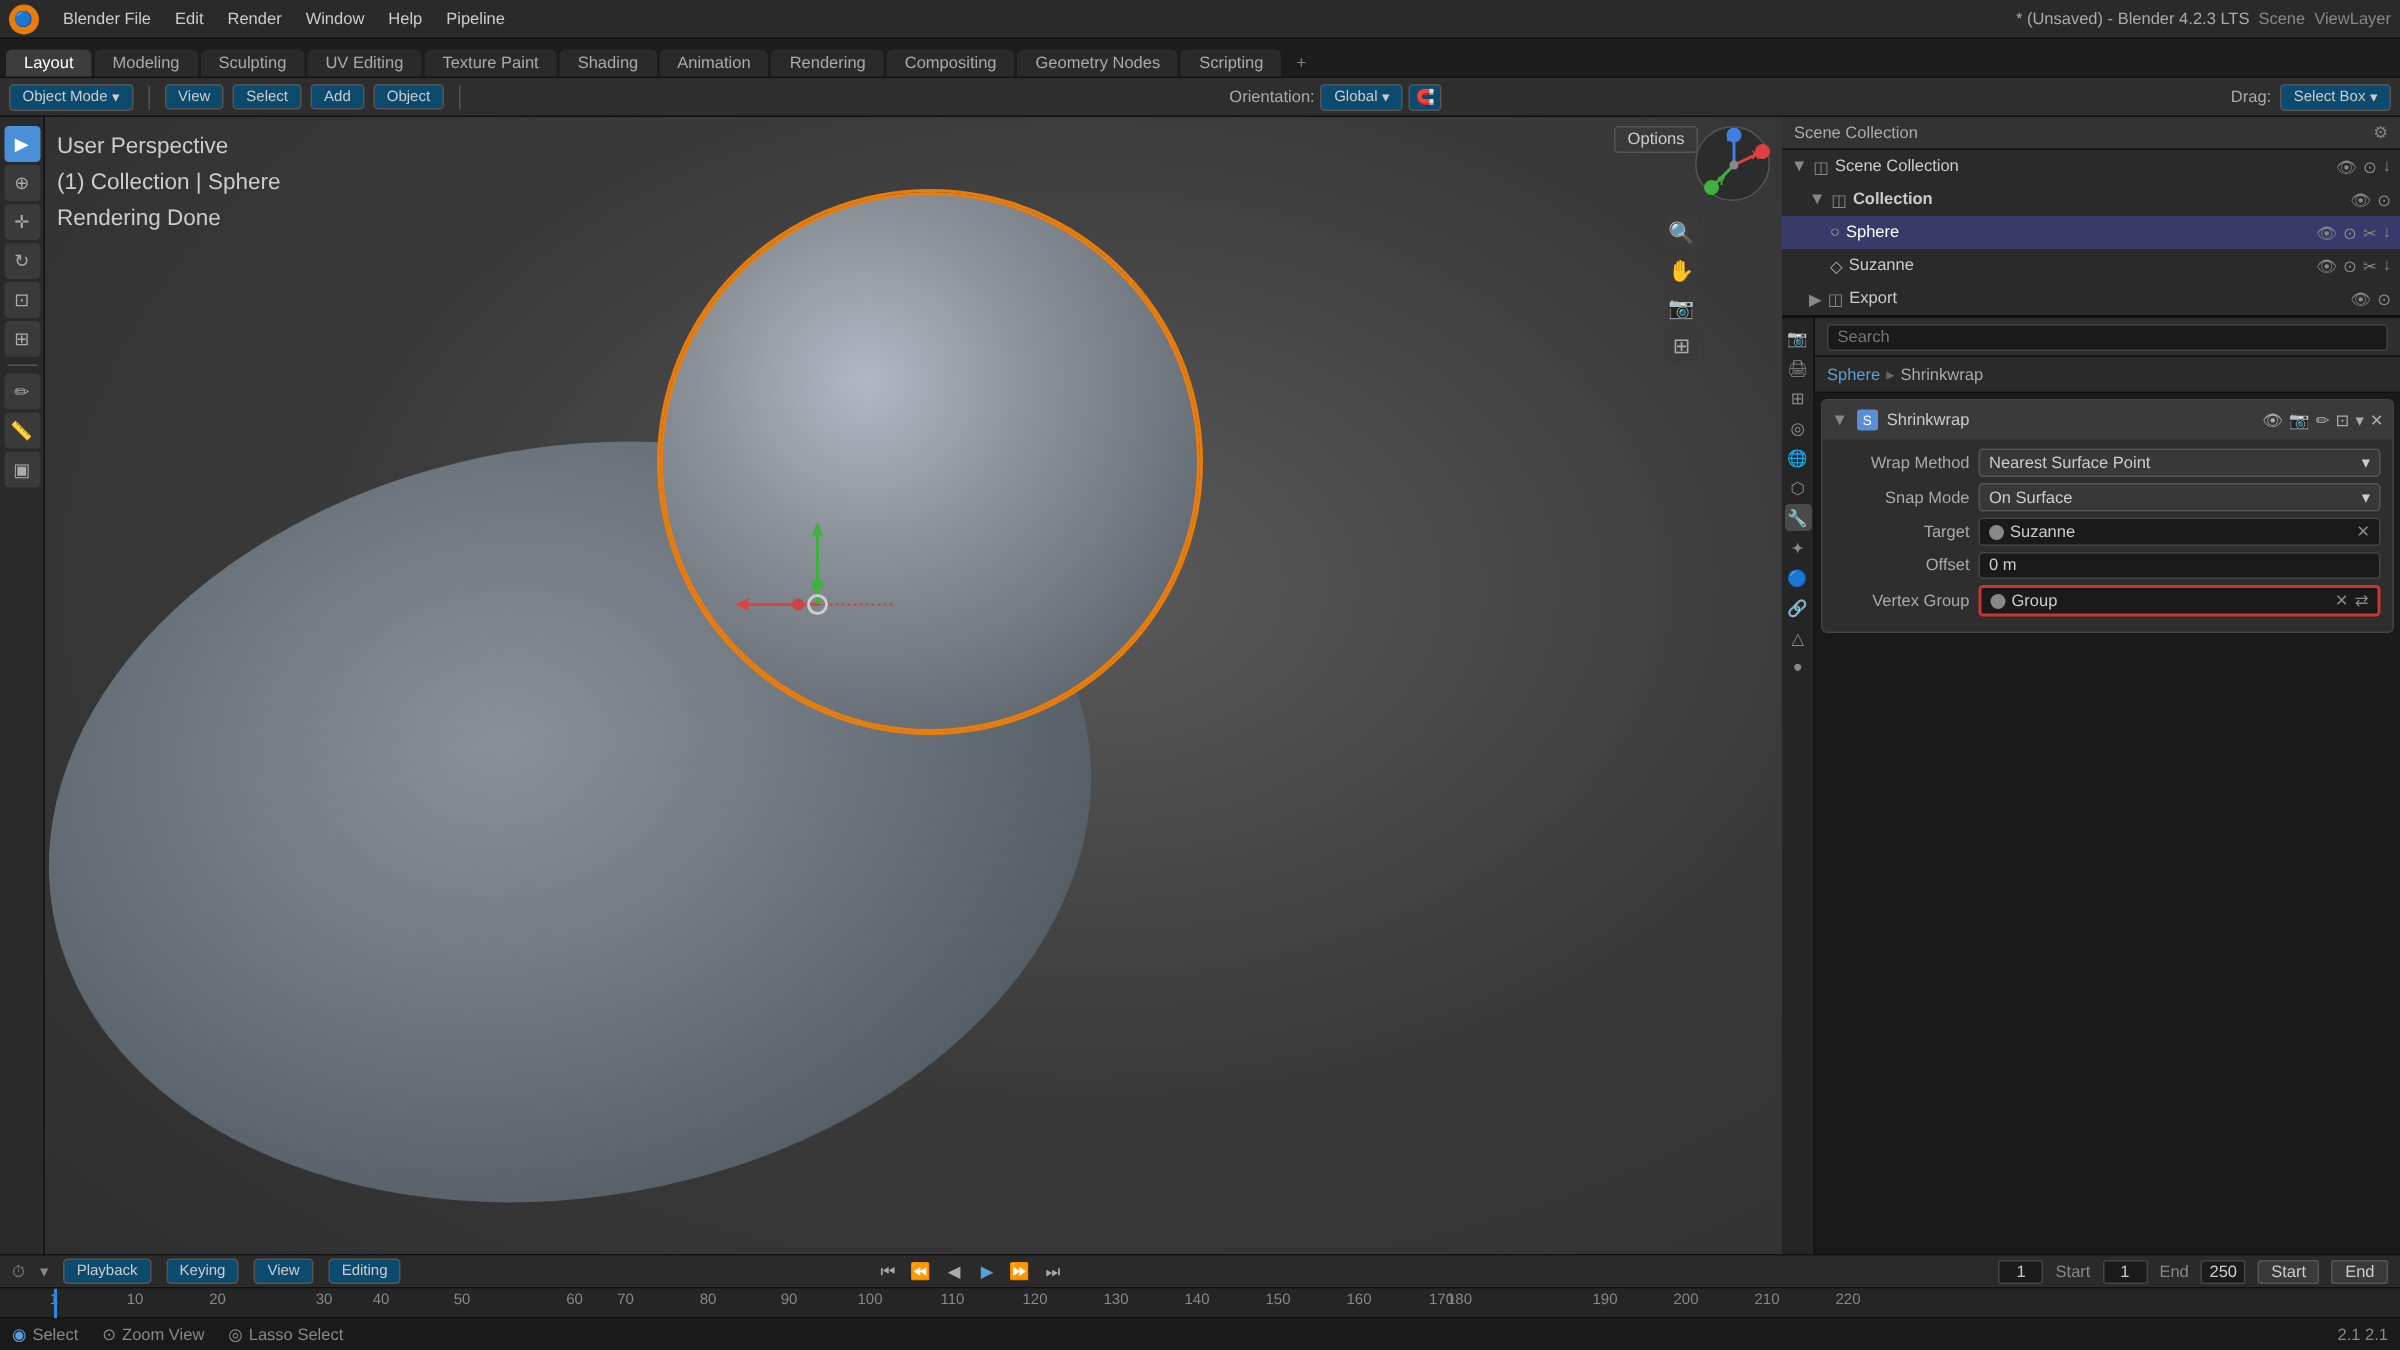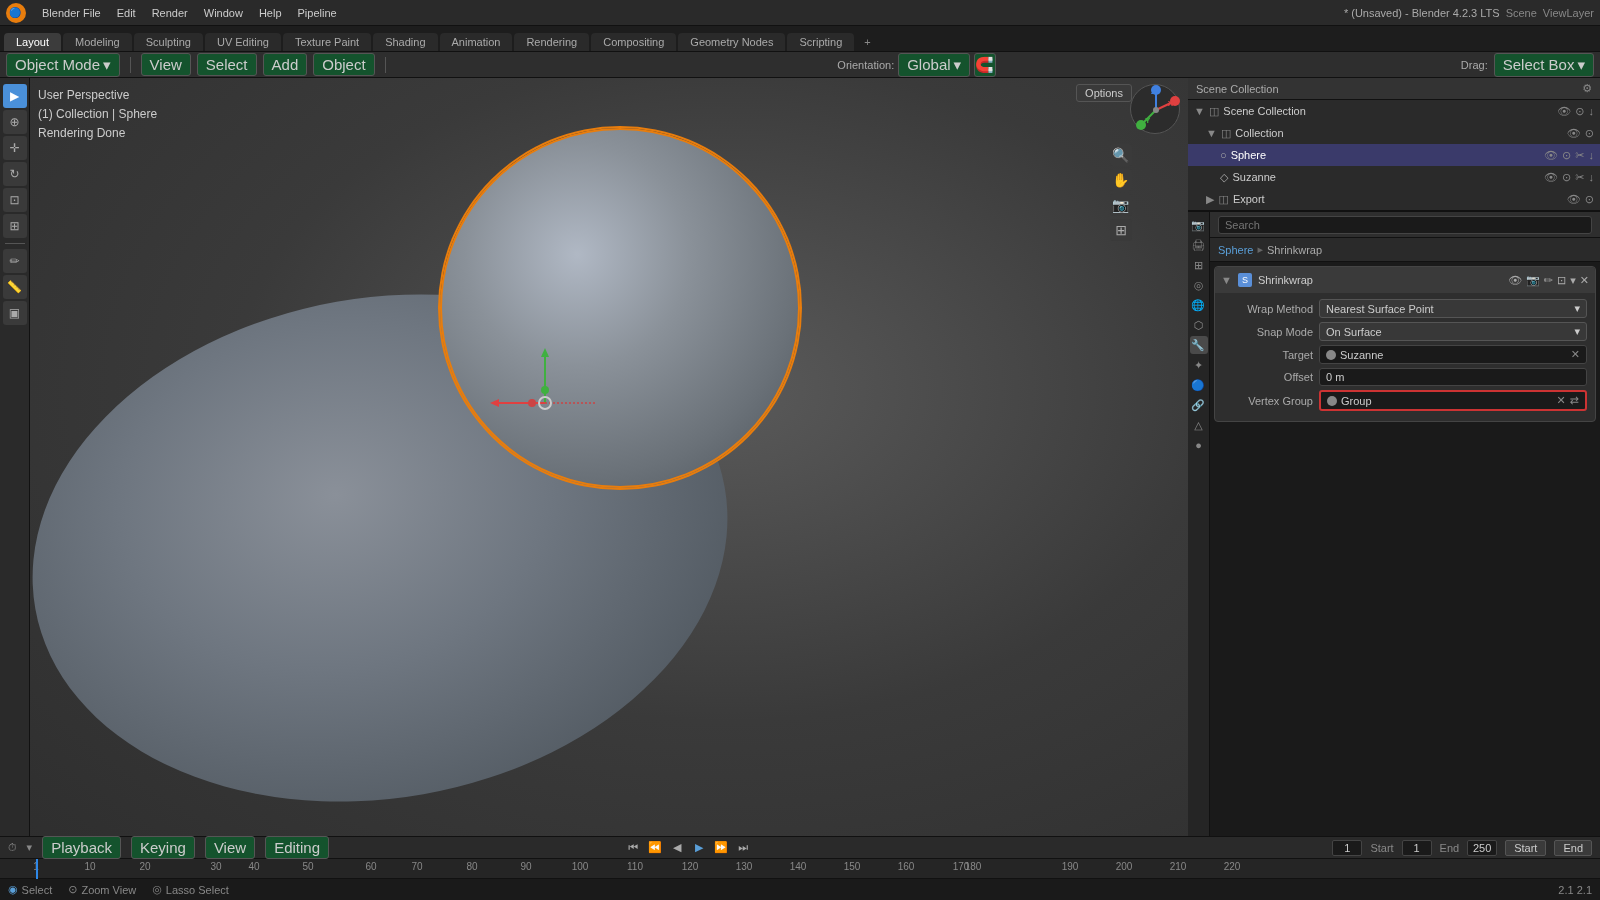--- a/index.html
+++ b/index.html
@@ -83,25 +83,25 @@
       display: flex;
       align-items: center;
       padding: 0 6px;
       position: absolute;
       top: 52px; left: 0; right: 0;
       z-index: 98;
       border-bottom: 1px solid #111;
       gap: 6px;
     }
     .toolbar-btn {
-      background: #14532d;
+      background: #0c4a6e;
       border: 1px solid #555;
       color: #ccc;
       padding: 2px 8px;
-      font-size: 15px;
+      font-size: 10px;
       border-radius: 3px;
       cursor: pointer;
       display: flex; align-items: center; gap: 3px;
     }
     .toolbar-separator { width: 1px; height: 16px; background: #555; margin: 0 4px; }
 
     
     .main-area {
       position: absolute;
       top: 78px; left: 0; bottom: 42px; right: 0;
@@ -169,21 +169,21 @@
       top: 220px;
       left: 0px;
       transform: rotate(-10deg);
     }
 
     
     .viewport-info {
       position: absolute;
       top: 8px; left: 8px;
       color: #ccc;
-      font-size: 12px;
+      font-size: 15px;
       line-height: 1.6;
     }
     .outliner-item {
       height: 22px;
       display: flex;
       align-items: center;
       padding: 0 6px;
       gap: 4px;
       font-size: 11px;
       color: #ccc;
@@ -604,21 +604,21 @@
         <div class="ol-row-icons">
           <span style="color:#888;">👁</span>
           <span style="color:#888;">⊙</span>
           <span style="color:#888;">↓</span>
         </div>
       </div>
 
       <div class="outliner-item indent1">
         <span style="color:#888;">▼</span>
         <span style="color:#888;">◫</span>
-        <span style="color:#ccc;">Collection</span>
+        <span style="color:#ccc;font-weight:bold;">Collection</span>
         <div class="ol-row-icons">
           <span style="color:#888;">👁</span>
           <span style="color:#888;">⊙</span>
         </div>
       </div>
 
       <div class="outliner-item indent2 selected" style="background:#3a3a6a;">
         <span style="color:#aaa;">○</span>
         <span style="color:#fff;">Sphere</span>
         <div class="ol-row-icons">
@@ -781,21 +781,21 @@
   <div class="timeline-ruler" style="position:relative; height:20px; background:#252525; overflow:hidden;">
 
     <div style="position:absolute; left:36px; top:0; bottom:0; width:2px; background:#2e88e8; z-index:5;"></div>
 
     <span class="ruler-label" style="left:36px;">1</span>
     <span class="ruler-label" style="left:90px;">10</span>
     <span class="ruler-label" style="left:145px;">20</span>
     <span class="ruler-label" style="left:216px;">30</span>
     <span class="ruler-label" style="left:254px;">40</span>
     <span class="ruler-label" style="left:308px;">50</span>
-    <span class="ruler-label" style="left:371px;">60</span>
+    <span class="ruler-label" style="left:383px;">60</span>
     <span class="ruler-label" style="left:417px;">70</span>
     <span class="ruler-label" style="left:472px;">80</span>
     <span class="ruler-label" style="left:526px;">90</span>
     <span class="ruler-label" style="left:580px;">100</span>
     <span class="ruler-label" style="left:635px;">110</span>
     <span class="ruler-label" style="left:690px;">120</span>
     <span class="ruler-label" style="left:744px;">130</span>
     <span class="ruler-label" style="left:798px;">140</span>
     <span class="ruler-label" style="left:852px;">150</span>
     <span class="ruler-label" style="left:906px;">160</span>

